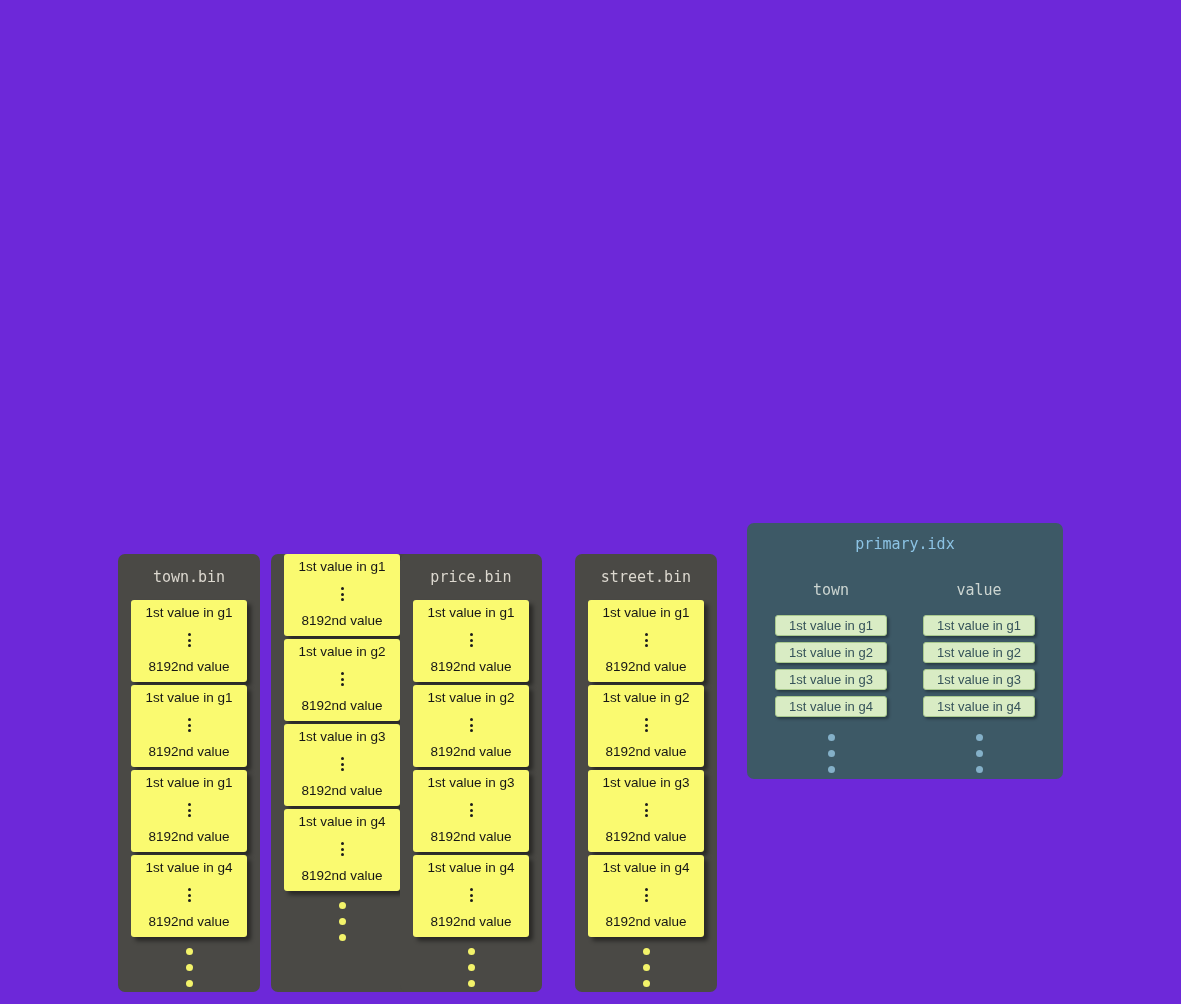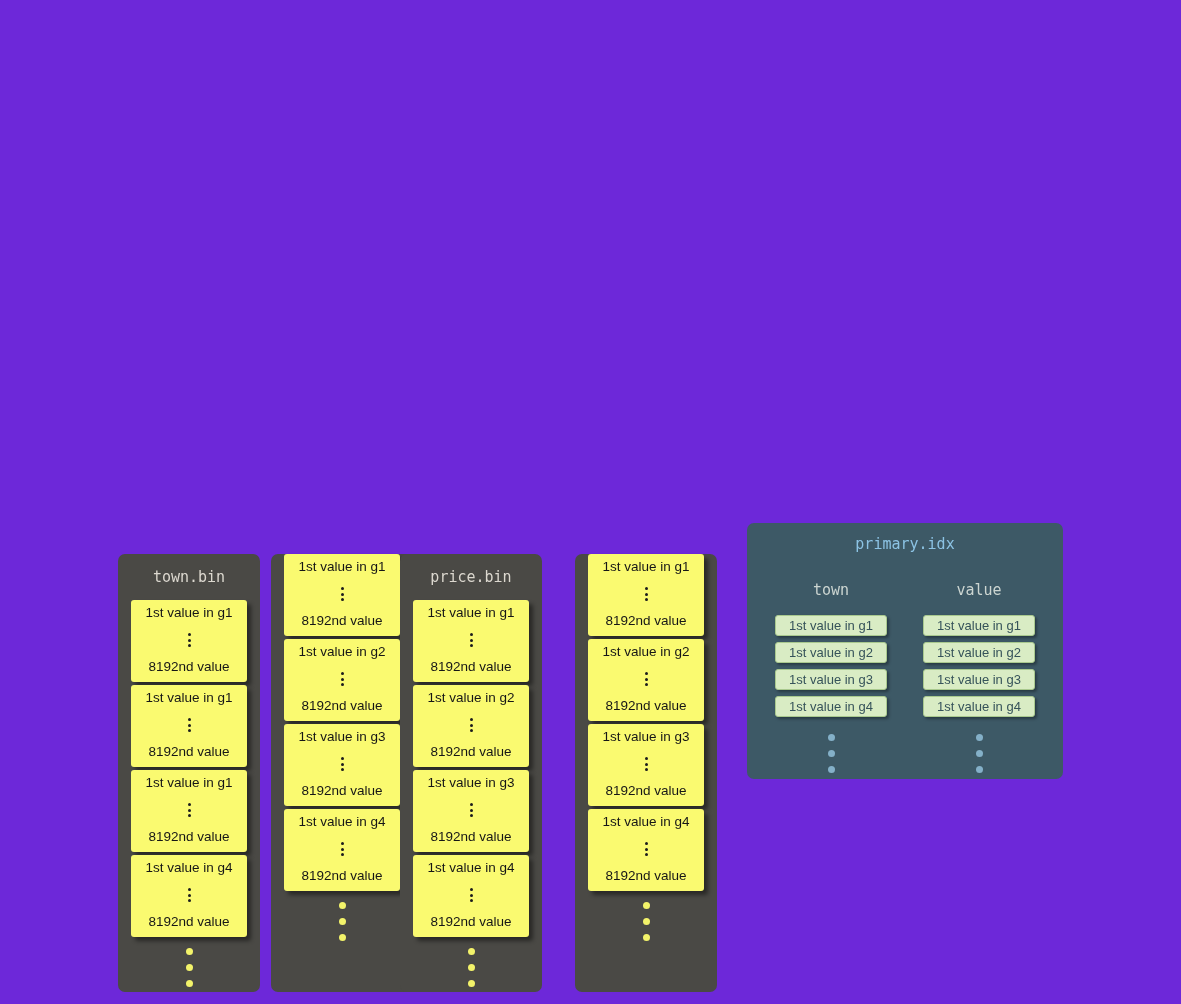--- a/index.html
+++ b/index.html
@@ -275,20 +275,21 @@
       <span>8192nd value</span>
     </div>
     <div class="panel-dots yellow">
         <i></i>
         <i></i>
         <i></i>
       </div>
   </div>
 
   <div class="bin-panel" id="bin-3">
+    <div class="bin-header">street.bin</div>
     <div class="granule">
       <span>1st value in g1</span>
       <span class="vdots">
           <i></i>
           <i></i>
           <i></i>
         </span>
       <span>8192nd value</span>
     </div>
     <div class="granule">

